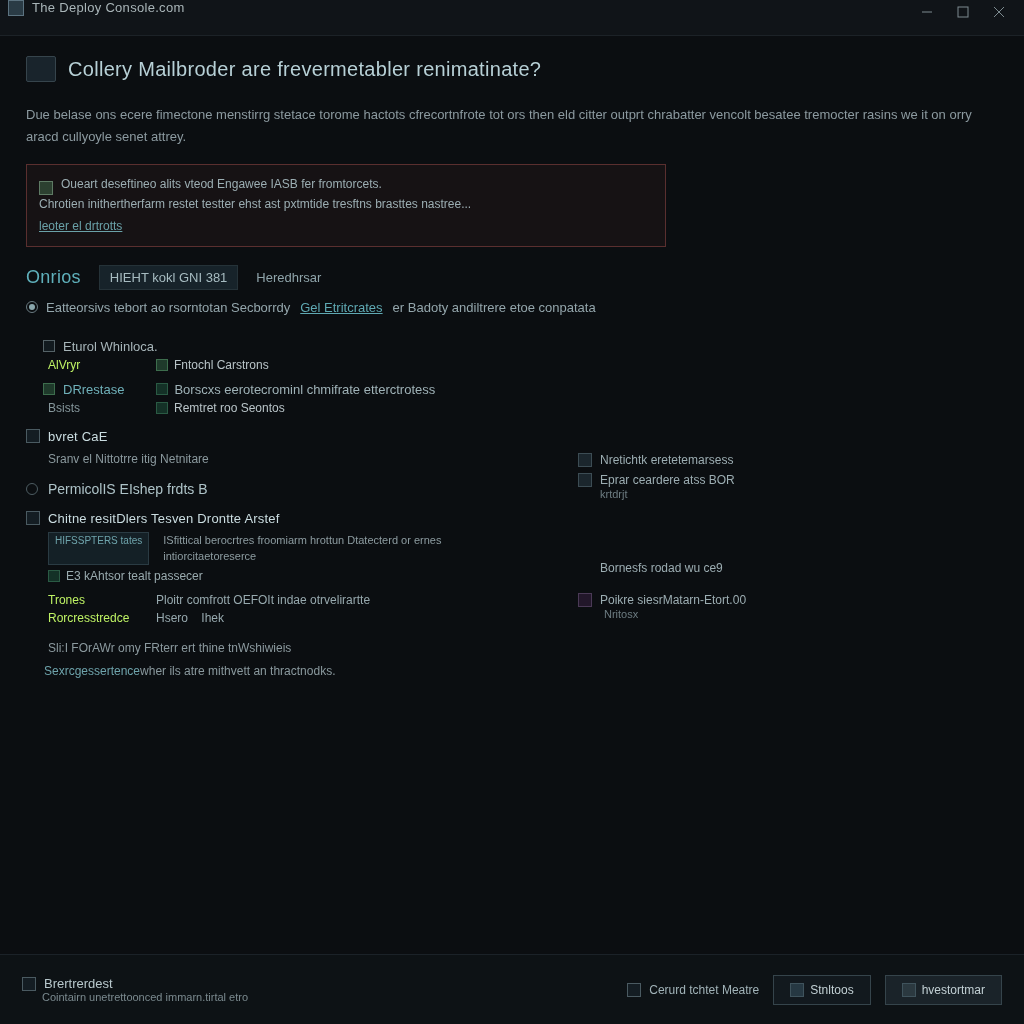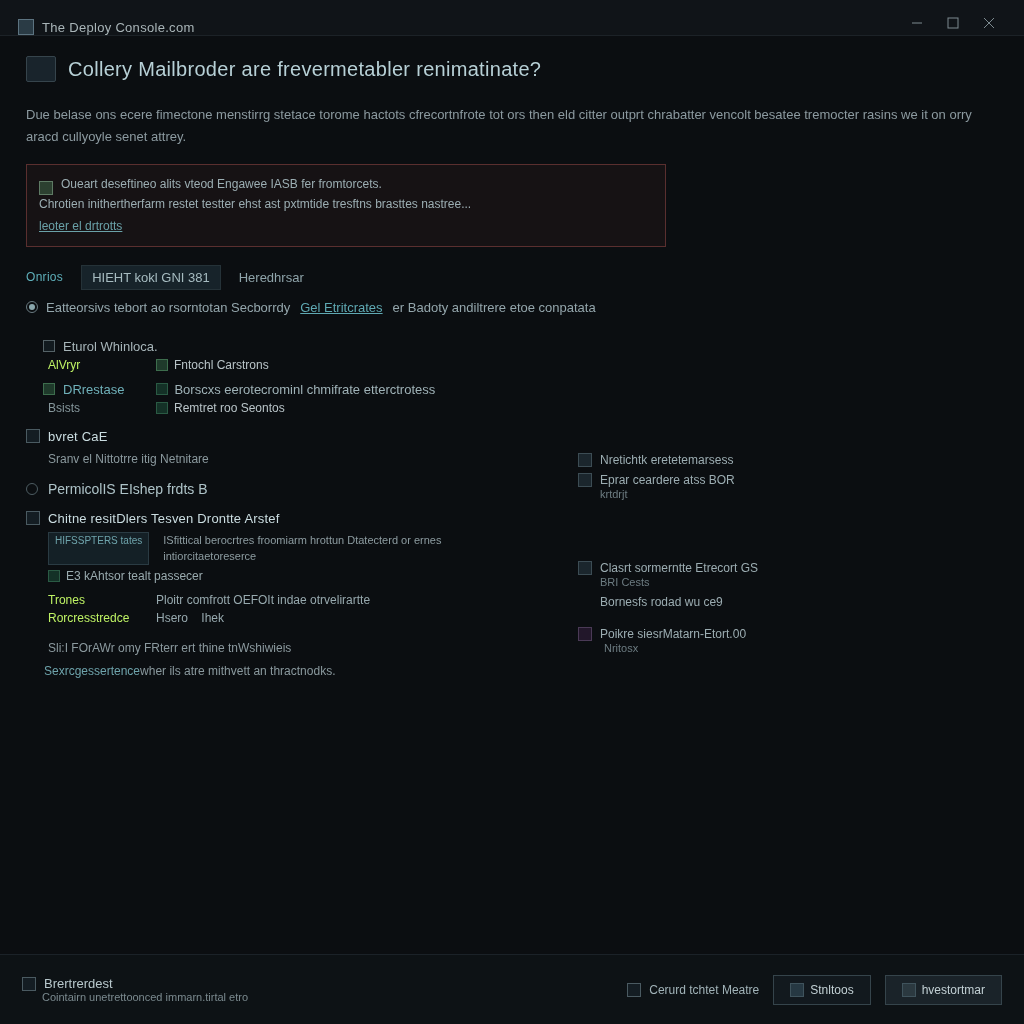--- a/index.html
+++ b/index.html
@@ -1,39 +1,39 @@
 <!DOCTYPE html>
 <html><head>
 <meta charset="utf-8">
 <style>
 * { box-sizing: border-box; font-family: "Segoe UI", Arial, sans-serif; }
 body { margin: 0; width: 1024px; height: 1024px; background: #0b0e11; color: #b9c4c8; overflow: hidden; }
 
-.titlebar { display:flex; align-items:flex-end; height:36px; padding:0 18px; background:#101418; border-bottom:1px solid #1c2227; }
+.titlebar { display:flex; align-items:flex-start; height:36px; padding:0 8px; background:#101418; border-bottom:1px solid #1c2227; }
 .titlebar .app-icon { width:16px; height:16px; background:#2a3b45; border:1px solid #5c7380; margin-right:8px; }
 .titlebar-text { font-size:13px; color:#a9b5b8; letter-spacing:0.3px; flex:1; }
 .win-btn { width:34px; height:24px; margin-left:2px; display:flex; align-items:center; justify-content:center; color:#7c8a8f; }
 .win-btn svg { width:12px; height:12px; }
 
 .content { padding: 20px 26px 10px 26px; height: calc(1024px - 36px - 64px); overflow:hidden; }
 
 .page-head { display:flex; align-items:center; gap:12px; margin-bottom:22px; }
 .head-icon { width:30px; height:26px; background:#1d2a33; border:1px solid #41525b; border-radius:2px; opacity:.8; }
 .page-title { font-size:20px; color:#b7d0d6; font-weight:400; letter-spacing:.3px; }
 
 .intro { font-size:13px; line-height:1.7; color:#8c9aa0; max-width:960px; margin-bottom:16px; }
 
 .notice { border:1px solid #5a2f2f; background:#161214; padding:10px 12px 12px 12px; max-width:640px; margin-bottom:18px; }
 .notice-row { font-size:12px; color:#9caeb3; line-height:1.65; }
 .notice-row.first { display:flex; align-items:flex-end; gap:8px; }
 .notice-icon { width:14px; height:14px; background:#2c4030; border:1px solid #5e7a64; }
 .notice-link { color:#6aa1a8; text-decoration:underline; font-size:12px; margin-top:4px; display:inline-block; }
 
 .section-bar { display:flex; align-items:center; gap:18px; margin:18px 0 10px 0; }
-.section-tab { font-size:12px; color:#5fb0bb; letter-spacing:.3px; }
+.section-tab { font-size:18px; color:#5fb0bb; letter-spacing:.3px; }
 .section-sub { font-size:13px; background:#17232a; padding:4px 10px; color:#a7bcc1; border:1px solid #253238; }
 .section-sub2 { font-size:13px; color:#8fa4aa; }
 
 .radio-line { display:flex; align-items:center; gap:8px; font-size:13px; color:#94a6ac; margin-bottom:14px; }
 .radio { width:12px; height:12px; border:1px solid #6a7b82; border-radius:50%; display:inline-block; position:relative; }
 .radio.checked::after { content:""; width:6px; height:6px; background:#8aa7ad; border-radius:50%; position:absolute; top:2px; left:2px; }
 .radio-line .inline-link { color:#5fa9b3; text-decoration:underline; margin:0 2px; }
 
 .opts { margin-top:8px; }
 .opt-head { display:flex; align-items:center; gap:8px; font-size:13px; color:#a7b5b9; margin:10px 0 4px 0;padding-left:17px; }
@@ -215,24 +215,20 @@
       <div class="row">
           <span class="ricon"></span>
           <span>Nretichtk eretetemarsess</span>
         </div>
       <div class="row">
           <span class="ricon"></span>
           <span><span>Eprar ceardere atss BOR</span><br><span class="tiny-note" style="margin-left:0">krtdrjt</span></span>
         </div>
       <div style="height:48px;"></div>
       <div class="row">
-          <span class="ricon"></span>
-          <span><span>Clasrt sormerntte Etrecort GS</span><br><span class="tiny-note" style="margin-left:0">BRI Cests</span></span>
-        </div>
-      <div class="row">
           <span style="width:14px;"></span>
           <span>Bornesfs rodad wu ce9</span>
         </div>
       <div style="height:6px;"></div>
       <div class="row">
           <span class="ricon" style="background:#22172a;border-color:#4a3a56"></span>
           <span><span>Poikre siesrMatarn-Etort.00</span><br><span class="tiny-note" style="margin-left:4px">Nritosx</span></span>
         </div>
     </div>
   </div>

